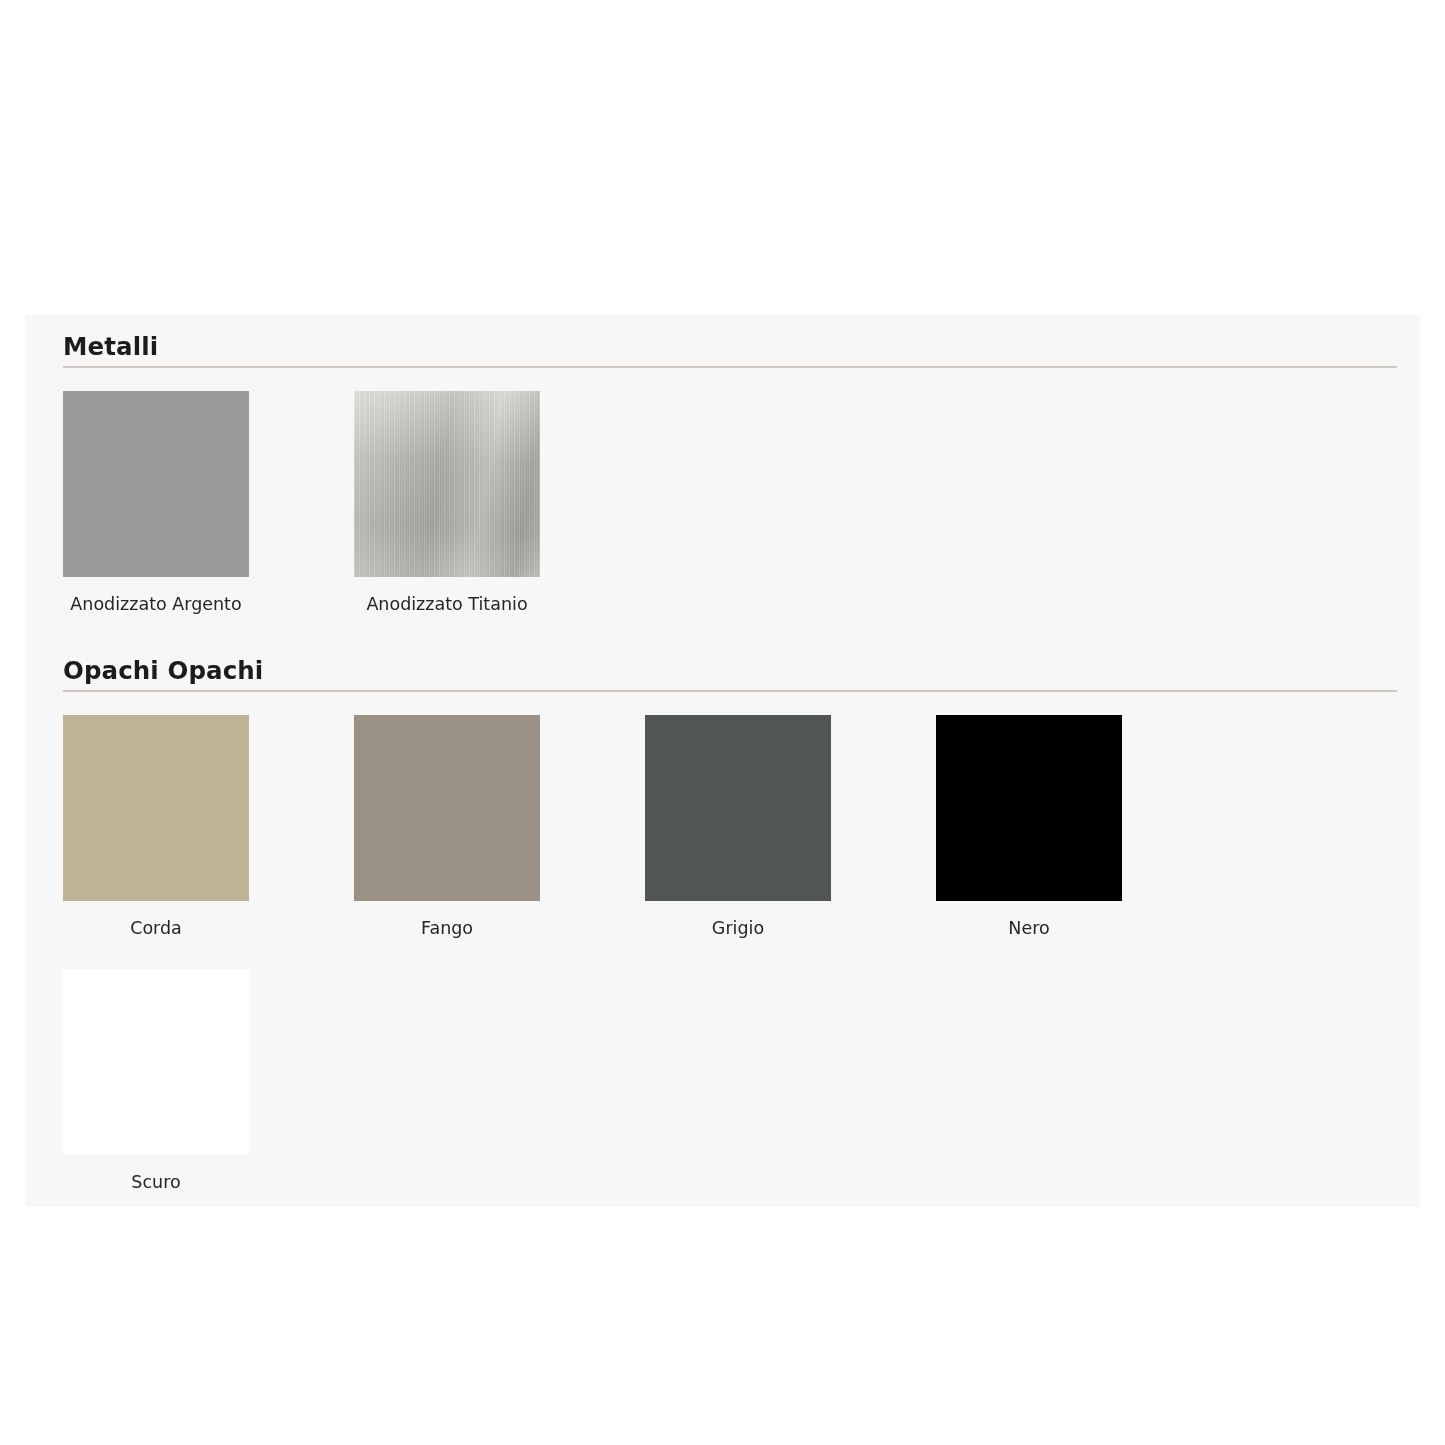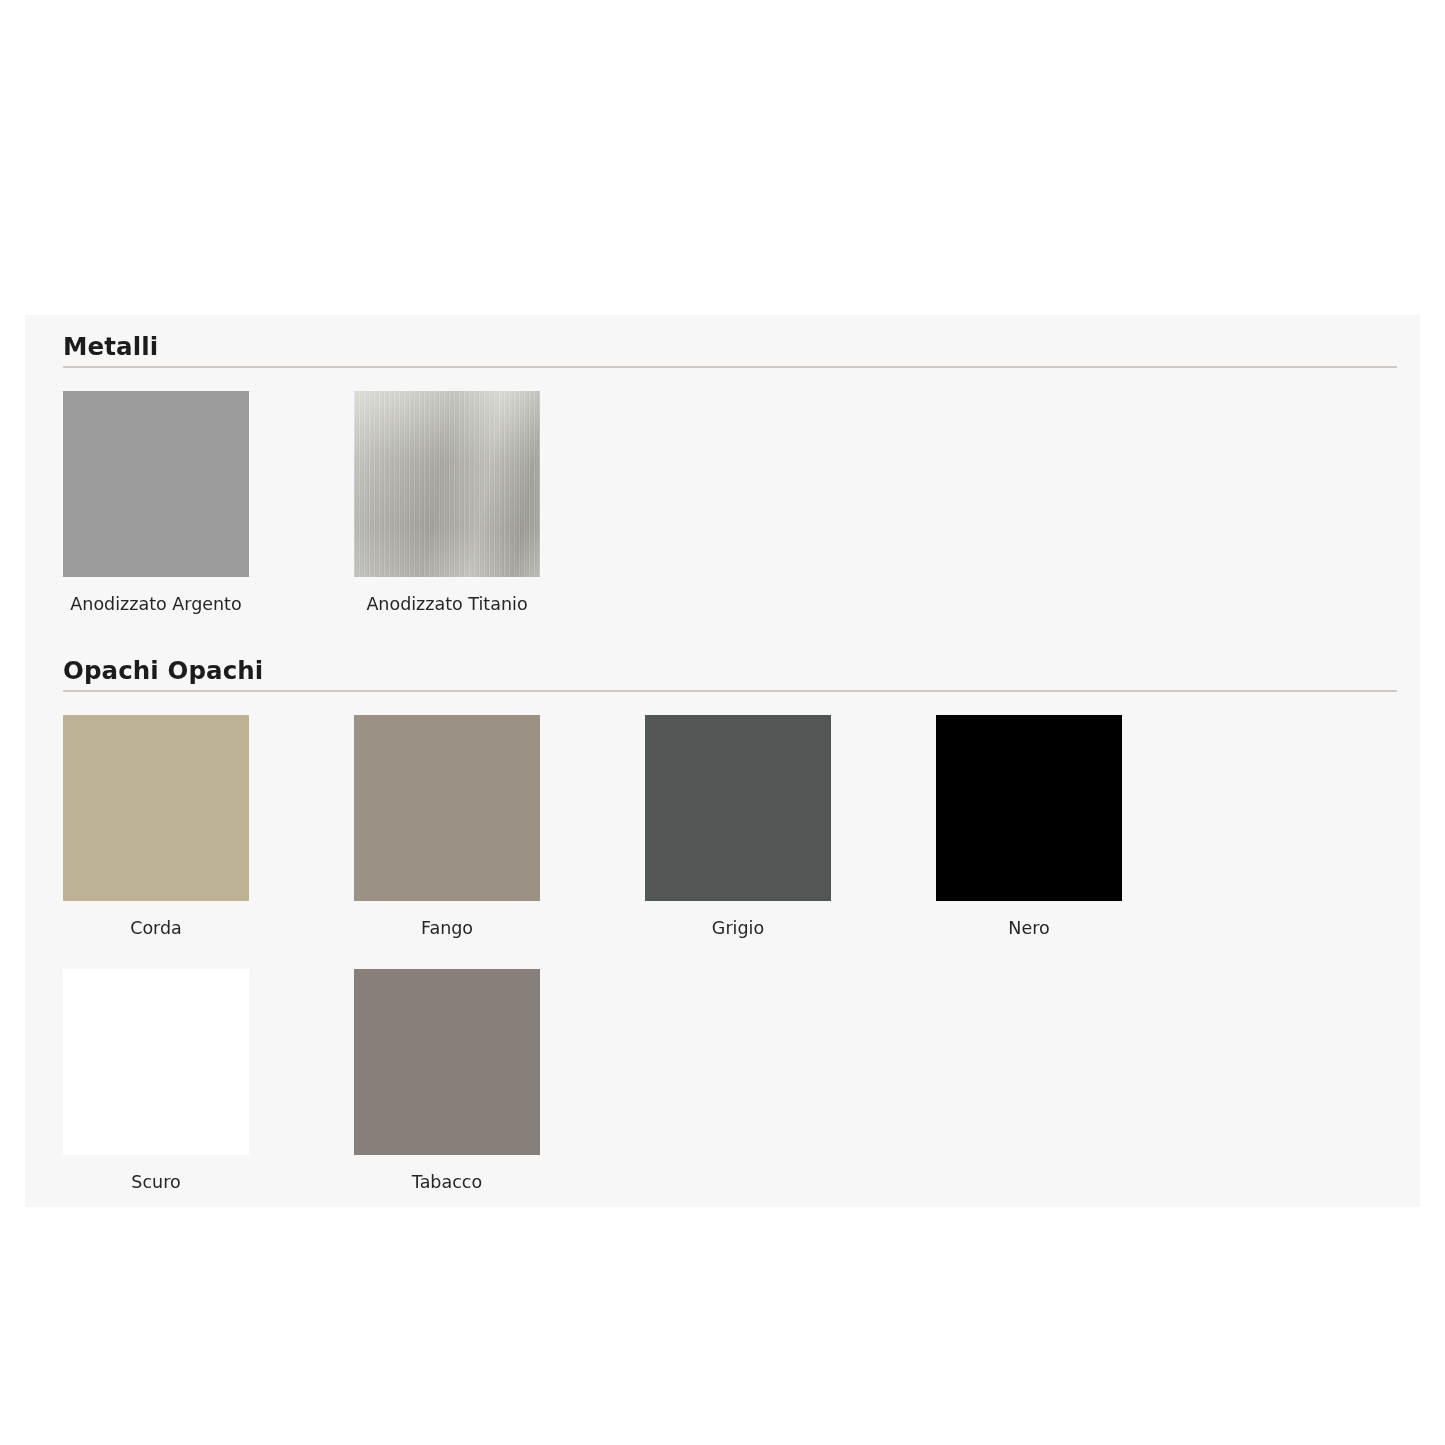--- a/index.html
+++ b/index.html
@@ -176,22 +176,18 @@
         <div class="swatch-cell">
           <span class="swatch-chip" style="background-color:#000000;"></span>
           <div class="swatch-label">Nero</div>
         </div>
 
         <div class="swatch-cell">
           <span class="swatch-chip" style="background-color:#ffffff;"></span>
           <div class="swatch-label">Scuro</div>
         </div>
 
-        <div class="swatch-cell">
-          <span class="swatch-chip" style="background-color:#87807a;"></span>
-          <div class="swatch-label">Tabacco</div>
-        </div>
 
       </div>
     </div>
 
   </div>
 </div>
 
 </body></html>

